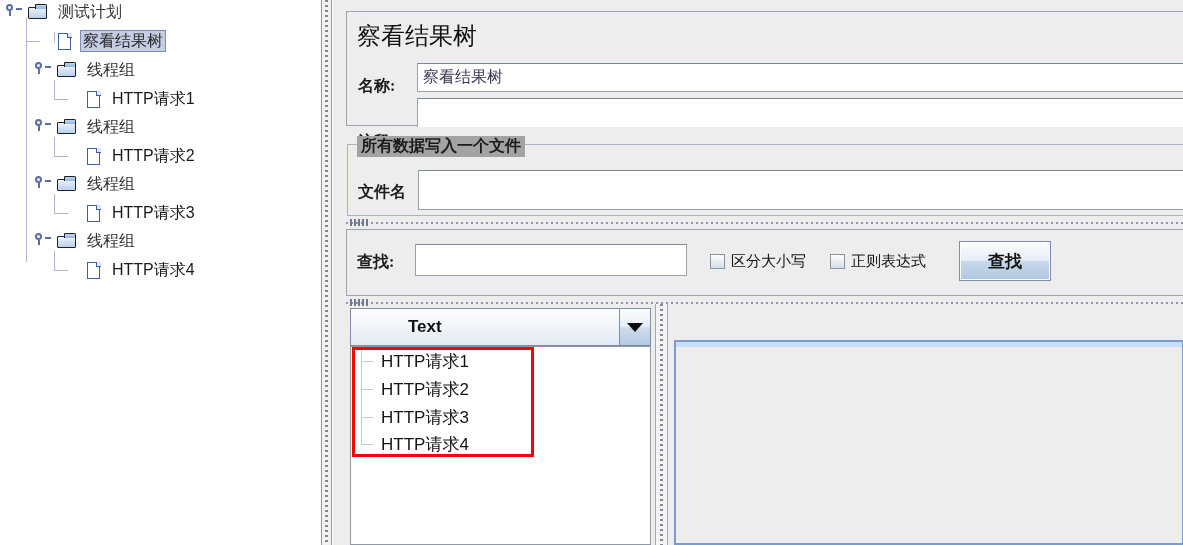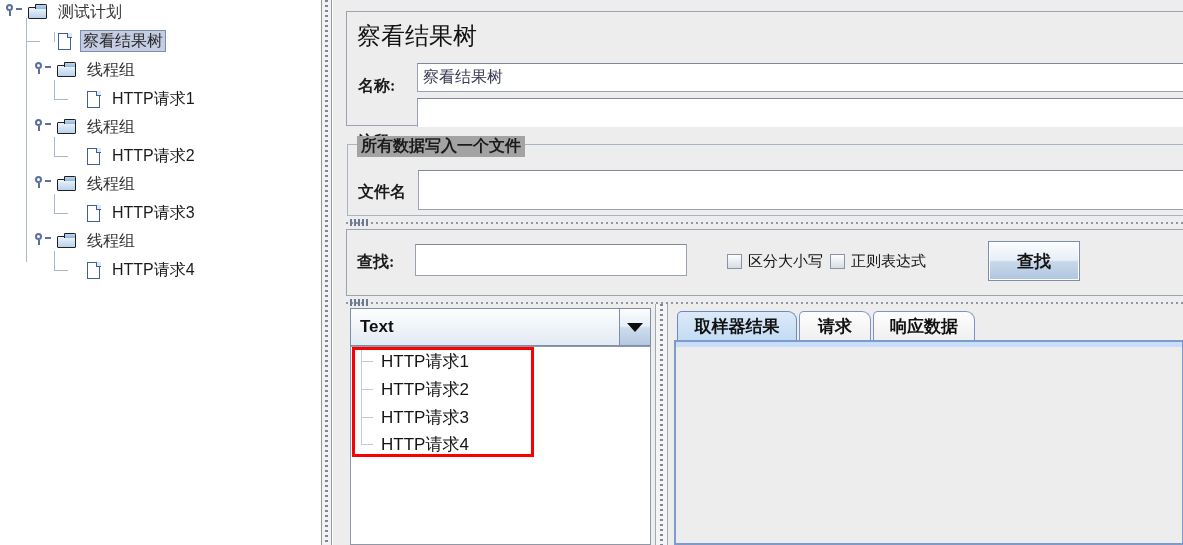--- a/index.html
+++ b/index.html
@@ -117,21 +117,20 @@
   .chk-lbl{
     font-family:"Liberation Sans","DejaVu Sans",sans-serif;font-size:15px;color:#111;
     vertical-align:middle;margin-left:6px;
   }
   .btn{
     background:linear-gradient(180deg,#fbfdff 0%,#e7eef7 48%,#c8d8ea 52%,#aec6e0 100%);
     border:1px solid #7e8ea6;box-sizing:border-box;
     display:flex;align-items:center;justify-content:center;
     font-family:"Liberation Serif","DejaVu Serif",serif;font-size:17px;font-weight:bold;color:#141414;
     box-shadow:inset 0 0 0 1px #fdfefe;
-    margin-left:29px;
   }
 
   
   .combo{
     position:absolute;border:1px solid #7e8ea6;box-sizing:border-box;
     background:linear-gradient(180deg,#fdfefe,#e3eaf3);display:flex;align-items:center;
   }
   .combo .val{
     flex:1;padding-left:9px;font-family:"Liberation Sans","DejaVu Sans",sans-serif;
     font-size:17px;font-weight:bold;color:#111;
@@ -319,35 +318,35 @@
     <div class="dotsep" style="left:13px;top:219px;width:846px;">
       <div class="grip"></div>
     </div>
 
     <div class="card" style="left:13px;top:229px;width:846px;height:67px;">
       <div class="lbl" style="position:absolute;left:10px;top:22px;">查找:</div>
       <div class="txt-input" style="position:absolute;left:68px;top:14px;width:272px;height:32px;">
         <span></span>
       </div>
 
-      <div style="position:absolute;left:363px;top:22px;margin-left:17px;">
+      <div style="position:absolute;left:363px;top:22px;">
         <span class="chk"></span><span class="chk-lbl">区分大小写</span>
       </div>
       <div style="position:absolute;left:483px;top:22px;">
         <span class="chk"></span><span class="chk-lbl">正则表达式</span>
       </div>
 
       <div class="btn" style="position:absolute;left:612px;top:11px;width:92px;height:40px;">查找</div>
     </div>
 
     <div class="dotsep" style="left:13px;top:299px;width:846px;">
       <div class="grip"></div>
     </div>
 
-    <div class="combo" style="left:17px;top:308px;width:301px;height:38px;">
+    <div class="combo" style="left:17px;top:308px;width:301px;height:38px;padding-left:48px;">
       <span class="val">Text</span>
       <span class="arrowbtn">
         <span class="caret"></span>
       </span>
     </div>
 
     <div class="listbox" style="left:17px;top:346px;width:301px;height:199px;">
       <div class="vline" style="left:10px;top:0px;height:97px;background:#bdcbdd;"></div>
       <div class="hline" style="left:10px;top:14px;width:12px;background:#bdcbdd;"></div>
       <div class="hline" style="left:10px;top:42px;width:12px;background:#bdcbdd;"></div>
@@ -367,23 +366,18 @@
           <span class="lt">HTTP请求4</span>
         </div>
     </div>
 
     <div class="redbox" style="left:19px;top:347px;width:182px;height:110px;"></div>
 
     <div class="scrollcol" style="left:322px;top:304px;height:241px;">
       <div class="dots"></div>
     </div>
 
-    <div class="tabstrip" style="left:340px;top:311px;width:510px;height:30px;">
-      <div class="tab active" style="left:4px;top:0;width:120px;">取样器结果</div>
-      <div class="tab" style="left:126px;top:0;width:72px;">请求</div>
-      <div class="tab" style="left:200px;top:0;width:102px;">响应数据</div>
-    </div>
     <div class="tabbody" style="left:341px;top:340px;width:510px;height:205px;">
       <div class="topband"></div>
     </div>
 
   </div>
 </div>
 
 </body></html>

